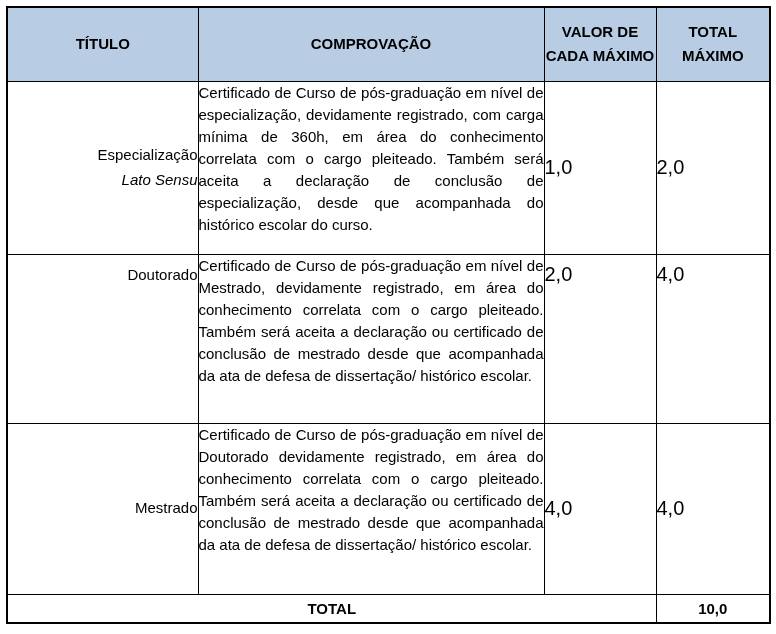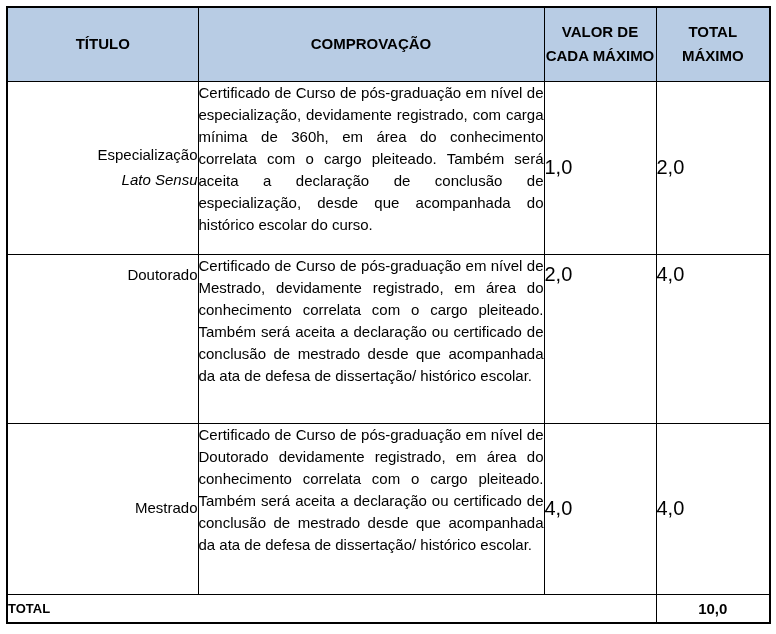--- a/index.html
+++ b/index.html
@@ -62,24 +62,24 @@
     font-size: 20px;
     margin-left: 28px;
   }
   tr.row-2 td.titulo,
   tr.row-2 td.valor {
     vertical-align: top;
     padding-top: 8px;
   }
   .italic { font-style: italic; }
   td.total-label {
-    text-align: left;
+    text-align: center;
     vertical-align: middle;
     font-weight: bold;
-    font-size: 13px;
+    font-size: 15px;
     padding: 2px;
   }
   td.total-value {
     text-align: center;
     vertical-align: middle;
     font-weight: bold;
     font-size: 15px;
     border-radius: 13px;
   }
   .line { display: block; }

